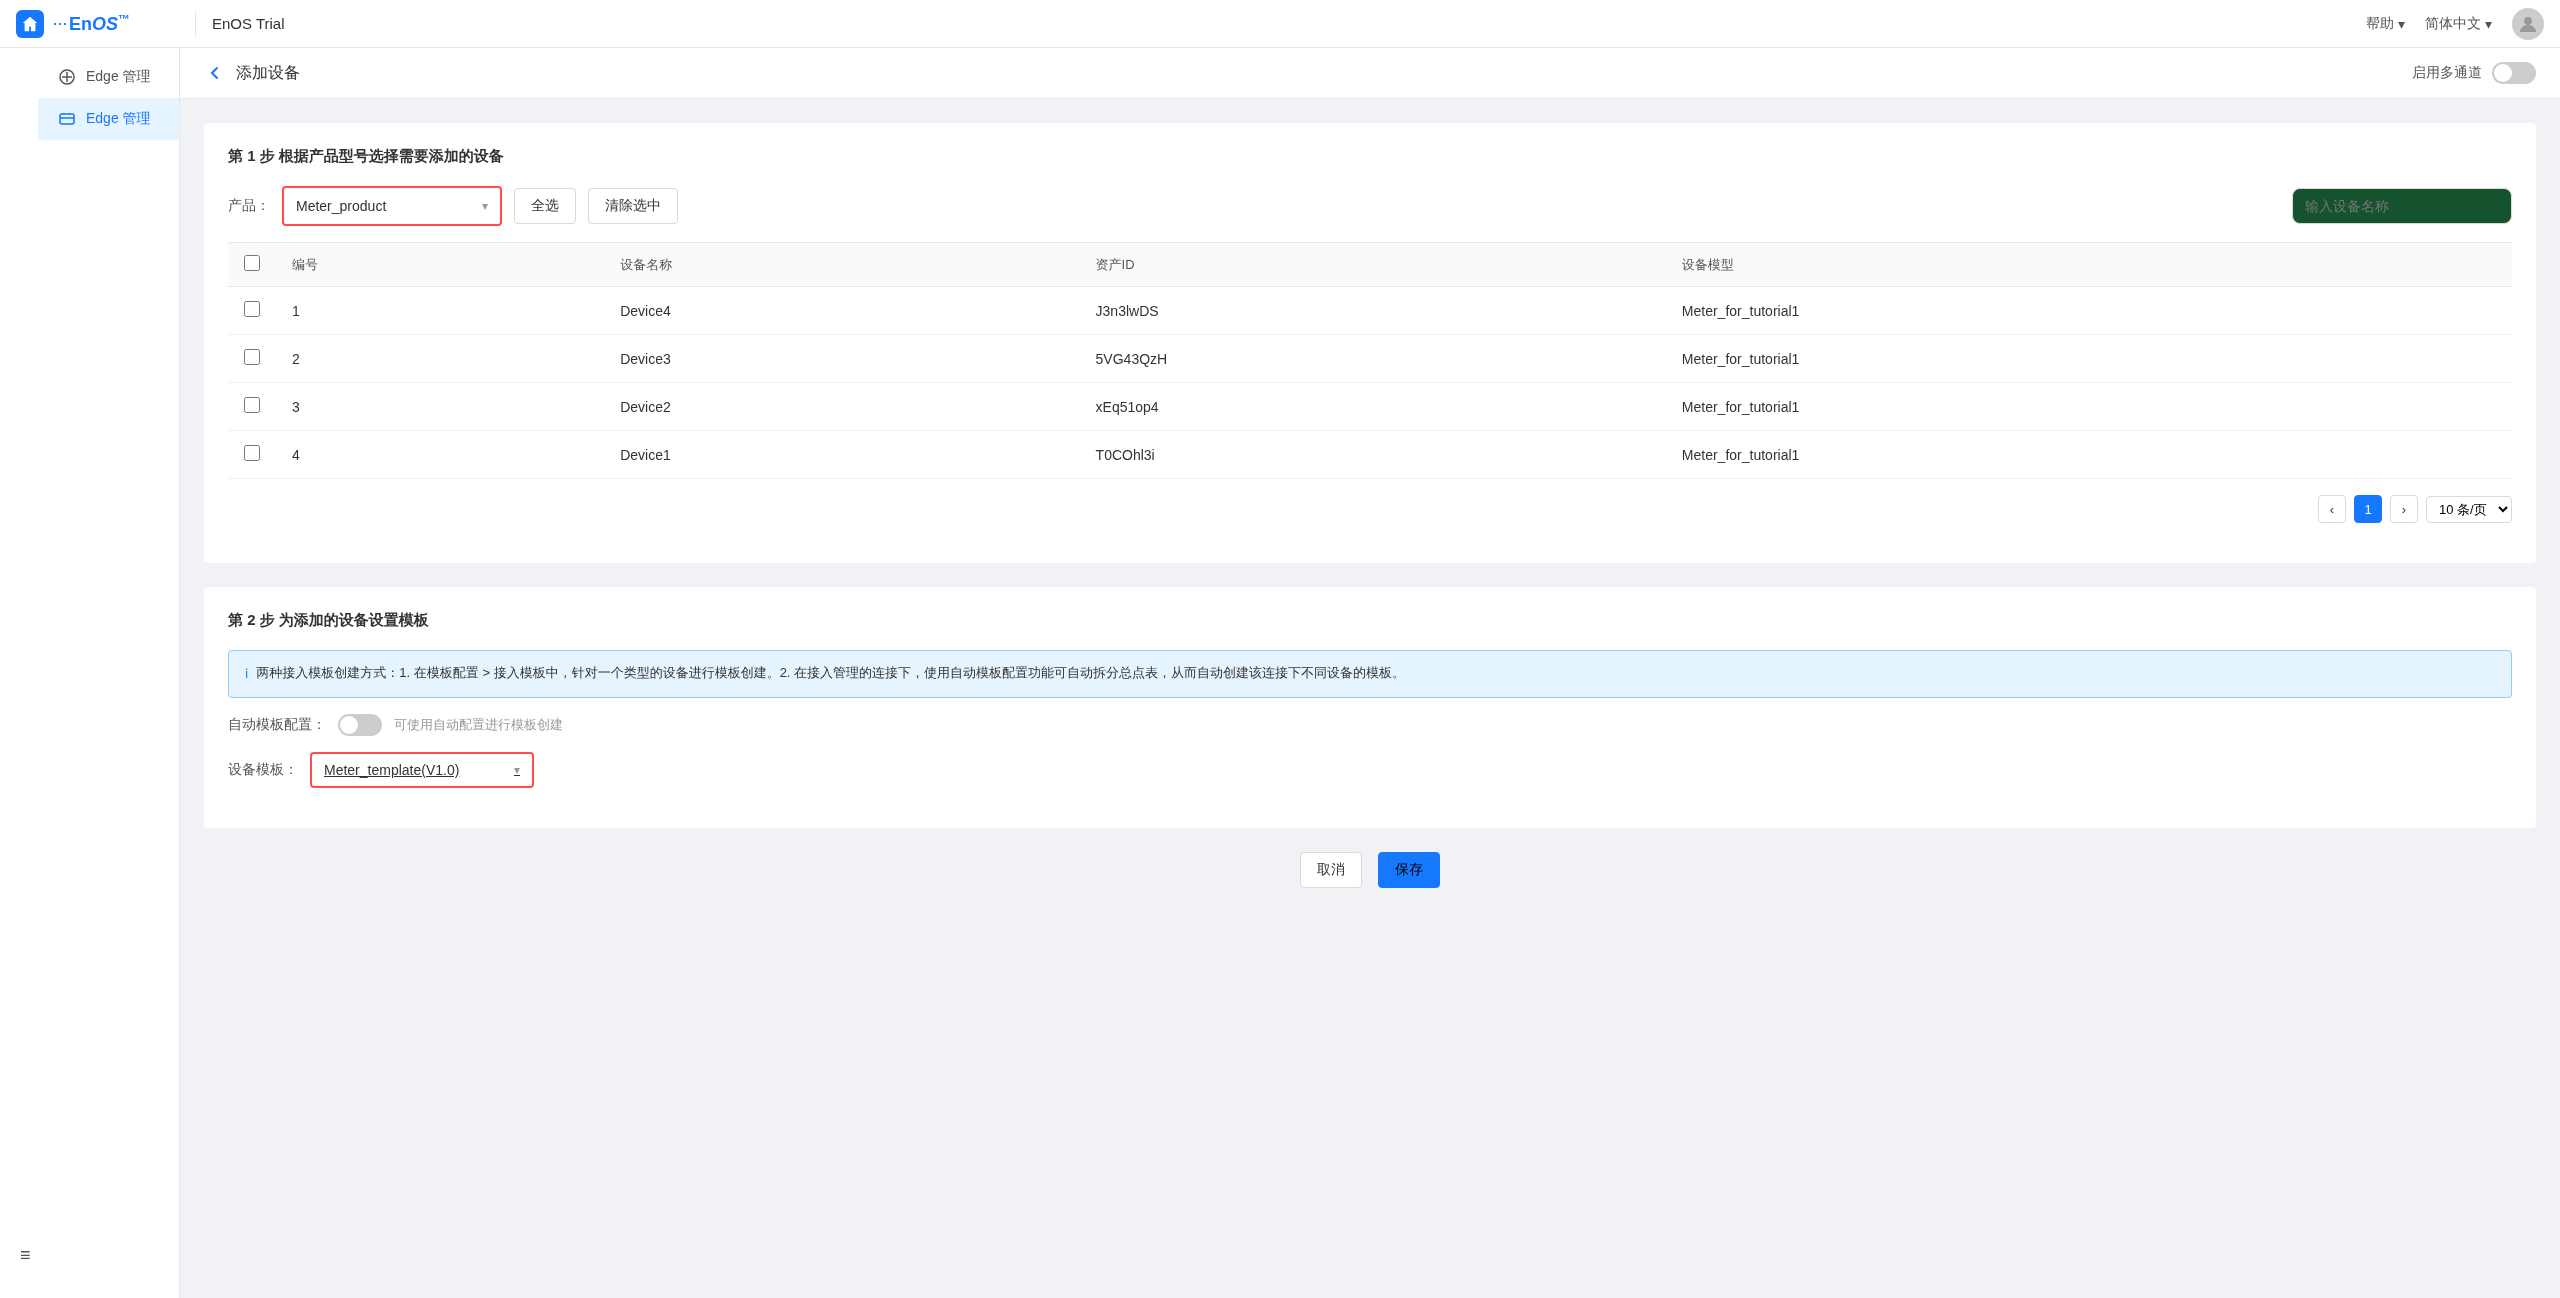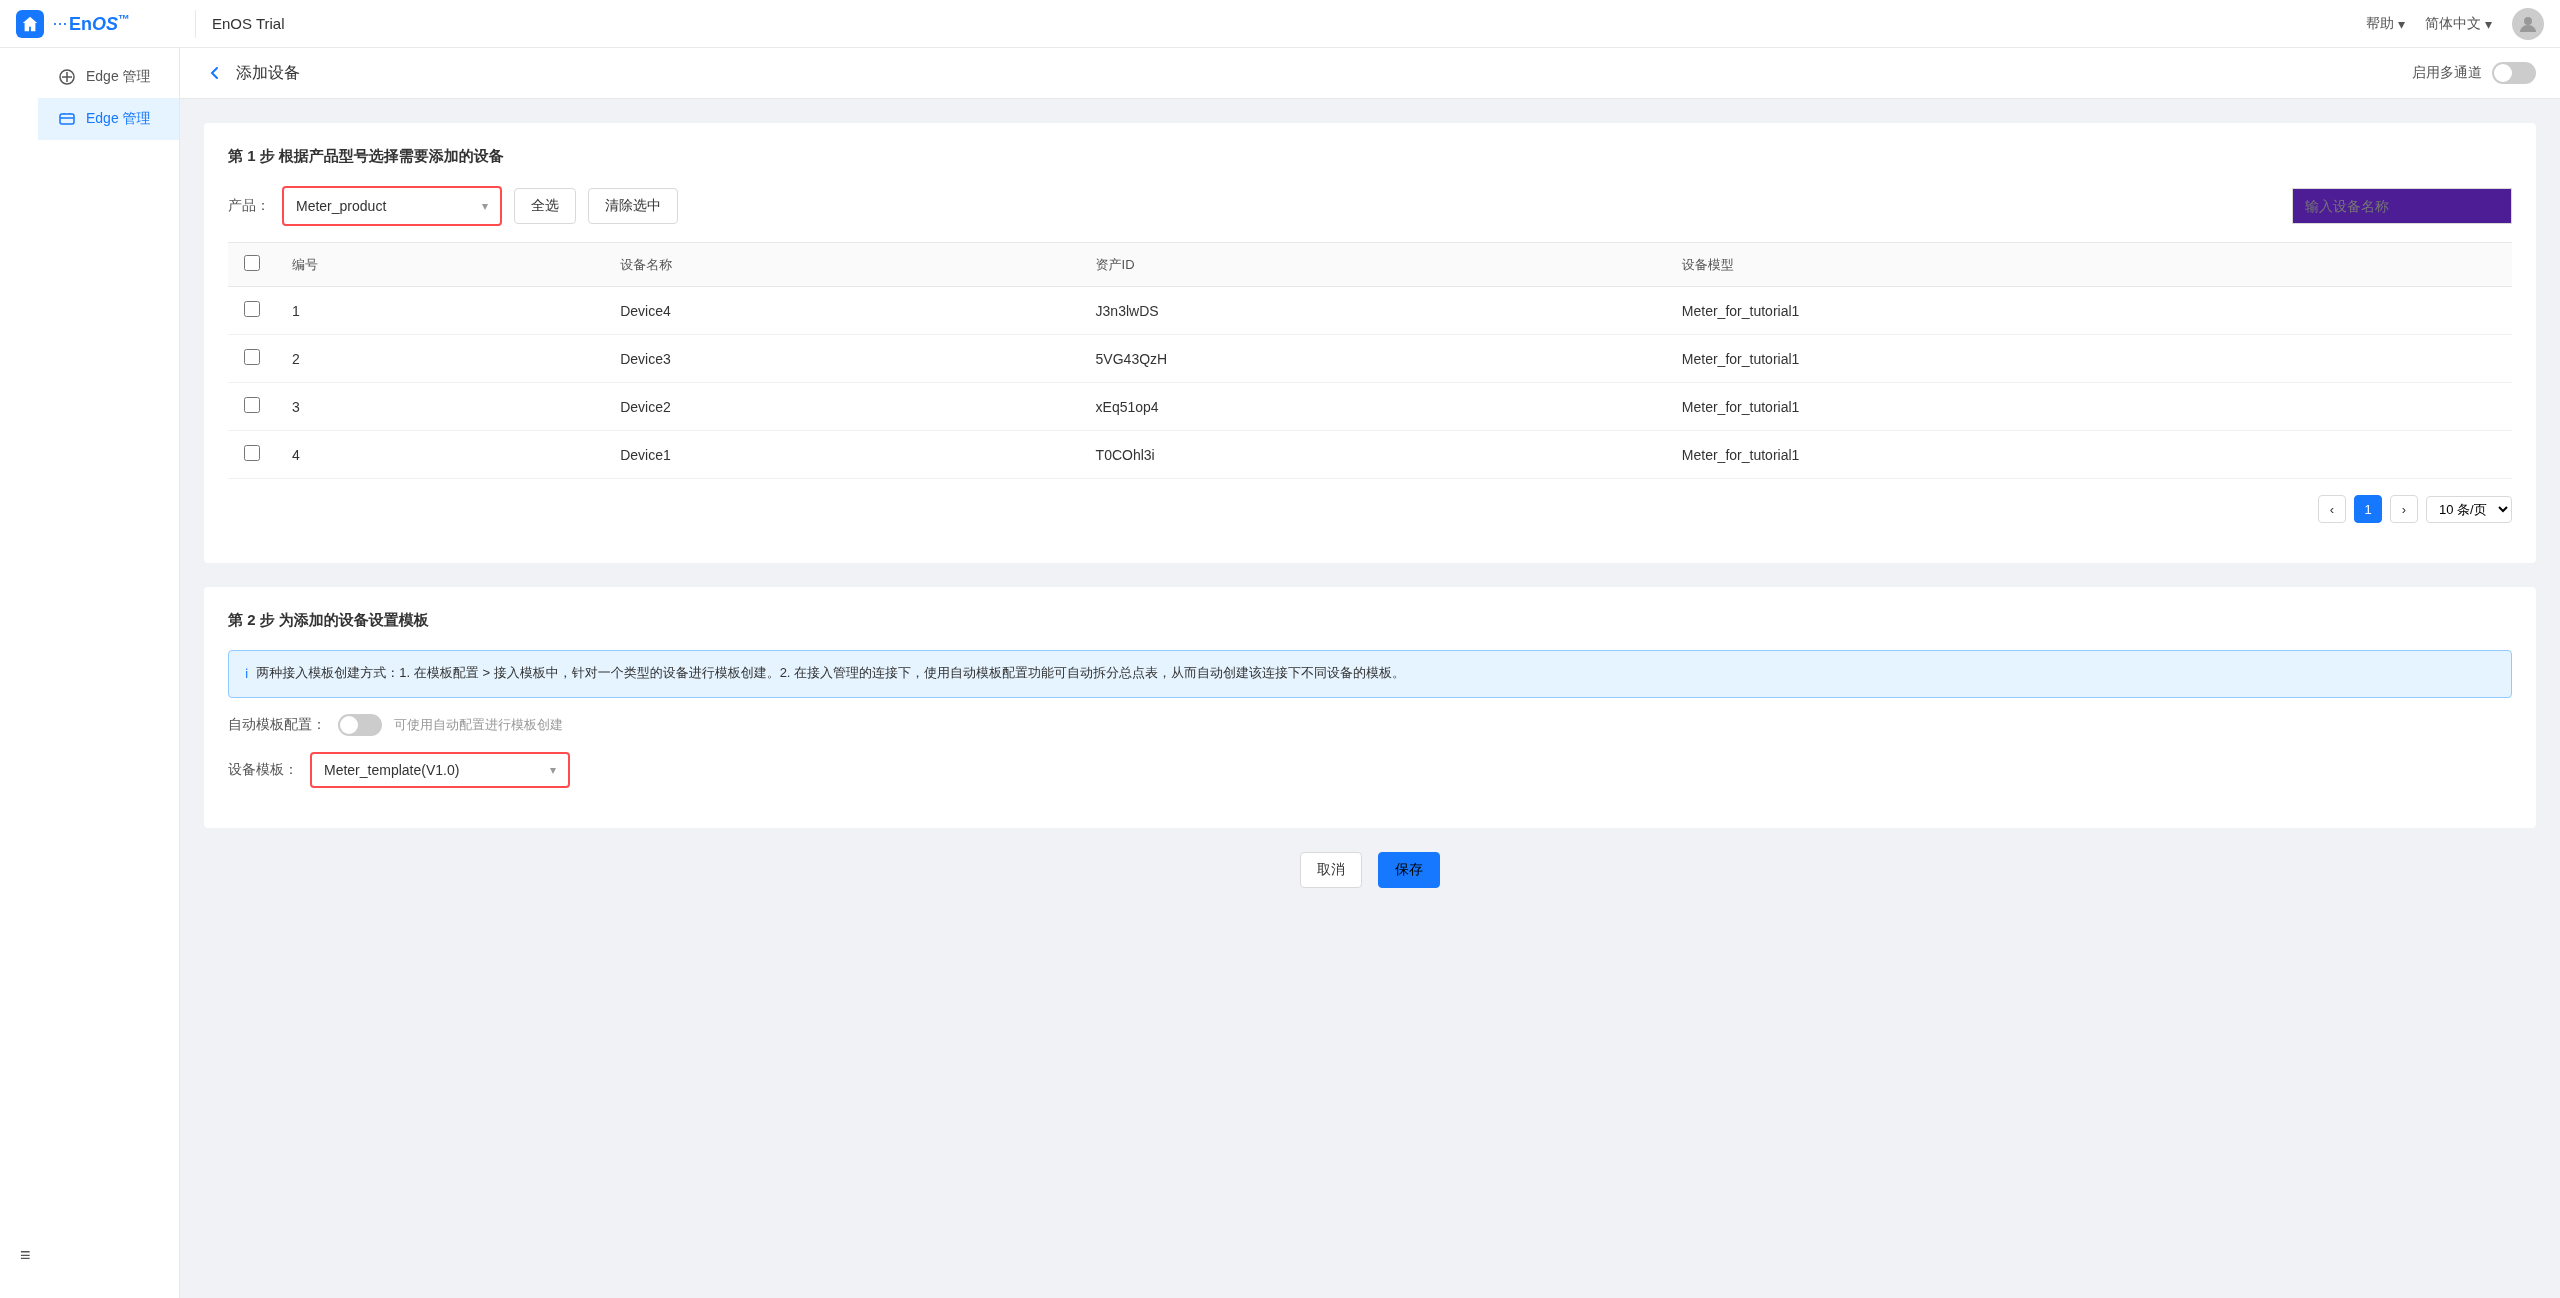--- a/index.html
+++ b/index.html
@@ -84,21 +84,21 @@
     
     .btn {
       height: 36px; padding: 0 16px; border-radius: 4px; cursor: pointer;
       font-size: 14px; border: 1px solid #d9d9d9; background: white; color: #333;
     }
     .btn-primary { background: #1677ff; color: #000000; border-color: #1677ff; }
 
     
     .search-input {
       margin-left: auto; width: 220px; height: 36px; border: 1px solid #d9d9d9;
-      border-radius: 0; padding: 0 12px; font-size: 14px; color: #999; background: #4c1d95;
+      border-radius: 8px; padding: 0 12px; font-size: 14px; color: #999; background: #14532d;
       outline: none;
     }
 
     
     .table-container { margin-top: 16px; }
     .table { width: 100%; border-collapse: collapse; }
     .table th {
       background: #fafafa; padding: 12px 16px; text-align: left;
       font-weight: 500; color: #555; font-size: 13px;
       border-bottom: 1px solid #e8e8e8; border-top: 1px solid #e8e8e8;
@@ -123,23 +123,23 @@
     }
     .info-icon { color: #1677ff; flex-shrink: 0; margin-top: 1px; }
 
     
     .auto-config-row { display: flex; align-items: center; gap: 12px; margin-bottom: 16px; }
     .auto-label { color: #555; font-size: 14px; }
     .hint-text { color: #999; font-size: 13px; }
 
     
     .template-dropdown {
-      width: 260px; height: 36px; border: 2px solid #ff4d4f; border-radius: 4px;
+      width: 224px; height: 36px; border: 2px solid #ff4d4f; border-radius: 4px;
       background: white; display: flex; align-items: center; justify-content: space-between;
-      padding: 0 12px; cursor: pointer; font-size: 14px; color: #333;
+      padding: 0 12px; cursor: pointer; font-size: 14px; color: #333; text-decoration: underline;
     }
 
     
     .footer-buttons { display: flex; justify-content: center; gap: 16px; margin-top: 24px; }
   </style>
 </head>
 <body>
 
 <div class="header">
   <div class="header-logo">

